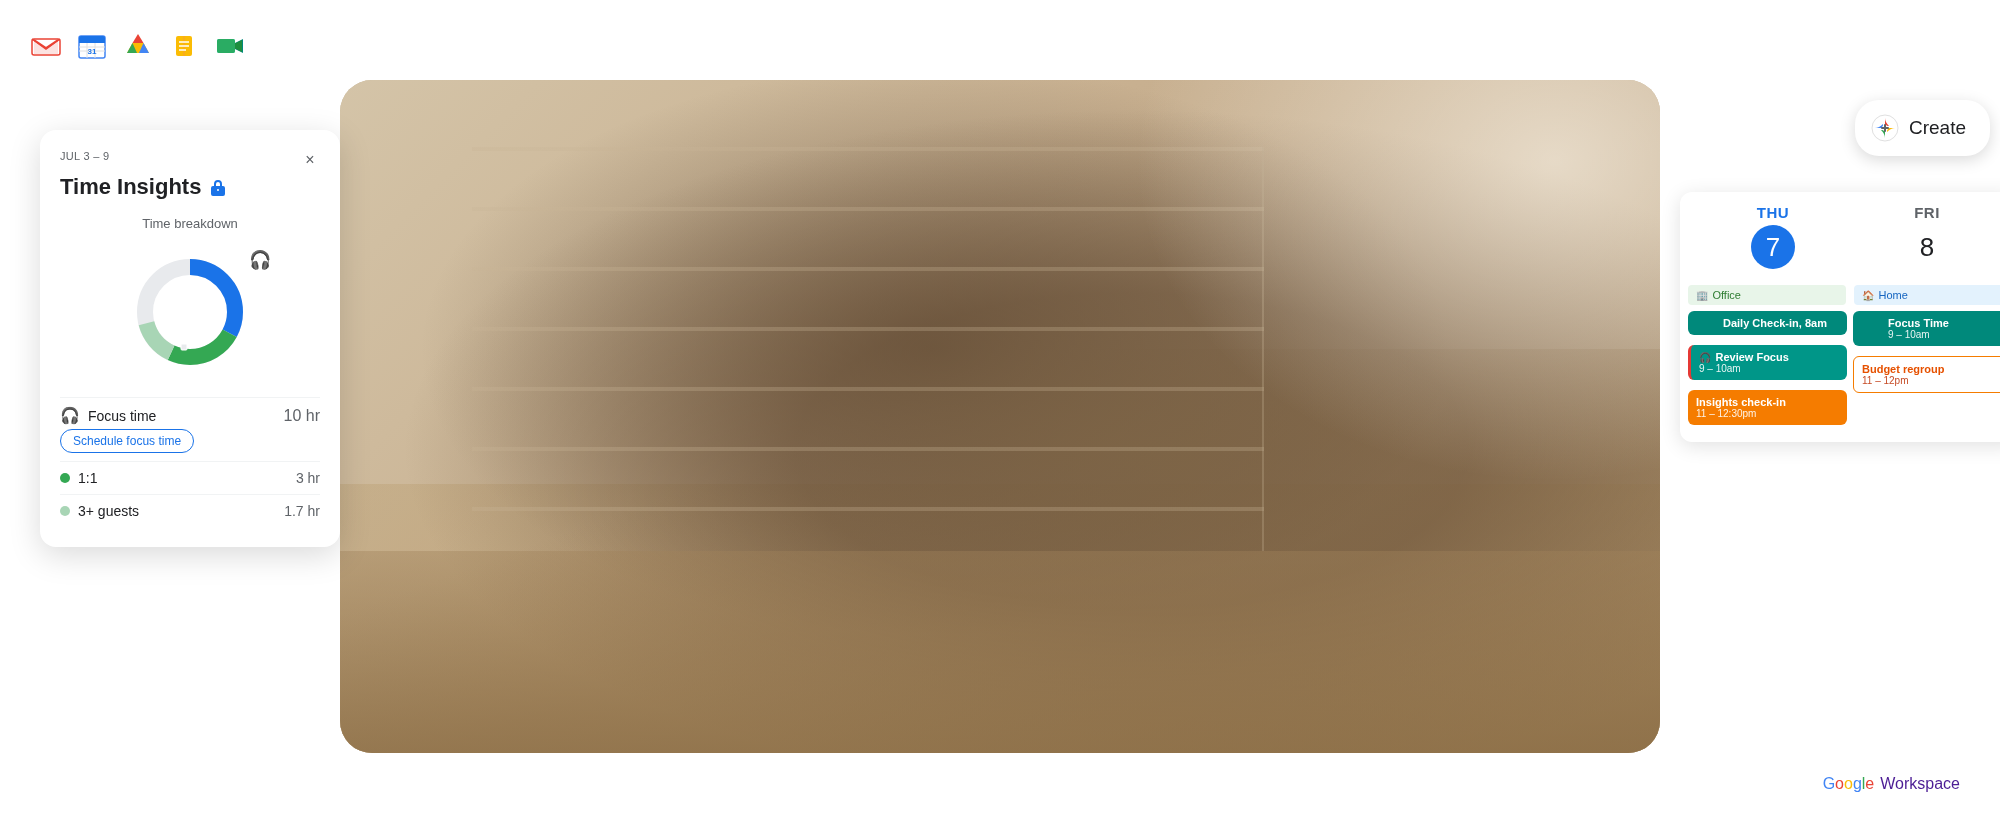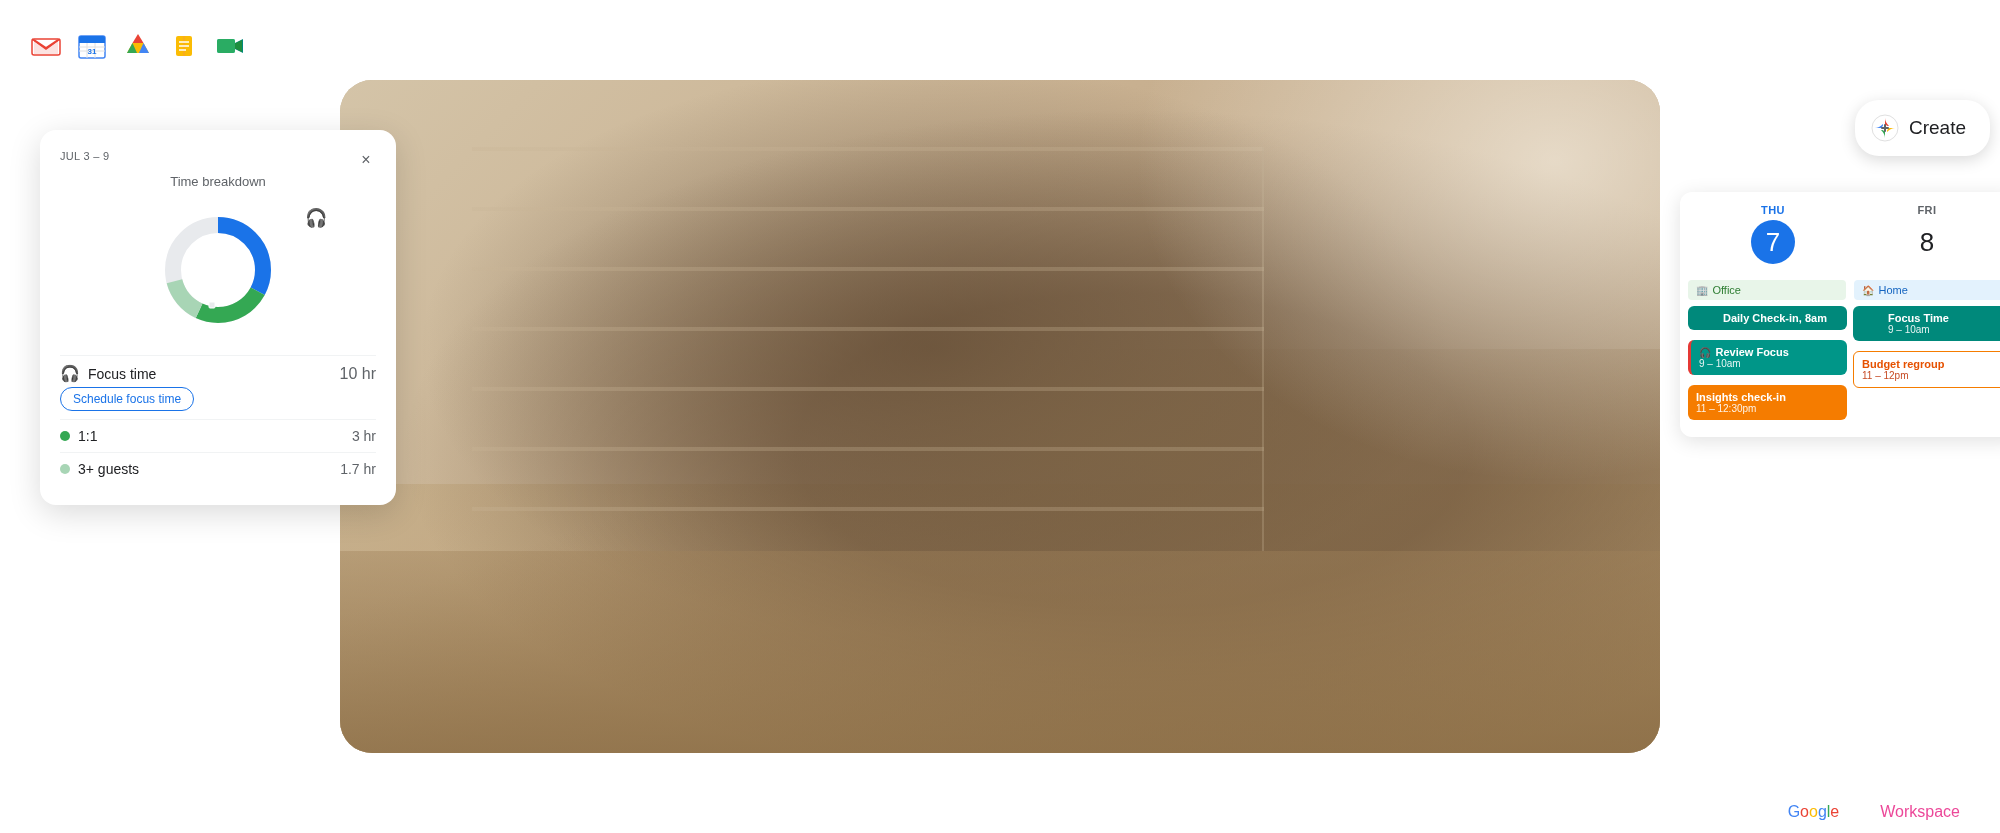--- a/index.html
+++ b/index.html
@@ -49,21 +49,21 @@
       border-radius: 32px;
       overflow: hidden;
       background: linear-gradient(135deg, #c8b89a 0%, #a89070 30%, #d4c4a8 60%, #e8dcc8 100%);
     }
 
     
     .time-insights-card {
       position: absolute;
       left: -140px;
       top: 50px;
-      width: 356px;
+      width: 300px;
       background: #ffffff;
       border-radius: 16px;
       box-shadow: 0 8px 32px rgba(0,0,0,0.15);
       padding: 20px;
       z-index: 20;
     }
 
     .card-header-row {
       display: flex;
       justify-content: space-between;
@@ -220,21 +220,21 @@
     }
 
     .cal-day-col {
       display: flex;
       flex-direction: column;
       align-items: center;
       gap: 4px;
     }
 
     .cal-day-name {
-      font-size: 11px;
+      font-size: 15px;
       font-weight: 600;
       letter-spacing: 0.5px;
       color: #1a73e8;
     }
 
     .cal-day-name.fri {
       color: #5f6368;
     }
 
     .cal-day-num {
@@ -327,33 +327,32 @@
 
     
     .event-card.review {
       border-left: 3px solid #e53935;
       background: #00897b;
     }
 
     
     .google-workspace-brand {
       position: absolute;
-      bottom: 12px;
+      bottom: 40px;
       right: 40px;
       display: flex;
       align-items: center;
       gap: 6px;
       font-size: 16px;
       color: #5f6368;
     }
 
     .workspace-text {
       font-weight: 500;
-      color: #ec4899;
-      margin-left: 35px;
+      color: #4c1d95;
     }
 
     
     .g-blue { color: #4285f4; }
     .g-red { color: #ea4335; }
     .g-yellow { color: #fbbc05; }
     .g-green { color: #34a853; }
 
     
     .shelf-bg {
@@ -471,20 +470,26 @@
 
     <div style="position:absolute;bottom:0;left:0;right:0;height:30%;
       background: linear-gradient(to top, rgba(140,110,70,0.8) 0%, rgba(160,130,90,0.4) 100%);
     "></div>
   </div>
 
   <div class="time-insights-card">
     <div class="card-header-row">
       <span class="date-label">JUL 3 – 9</span>
       <span class="close-btn">×</span>
+    </div>
+    <div class="card-title-row">
+      <span class="card-title">Time Insights</span>
+      <svg width="18" height="18" viewBox="0 0 18 18">
+        <path d="M14 8h-1V6A4 4 0 0 0 5 6v2H4a2 2 0 0 0-2 2v6a2 2 0 0 0 2 2h10a2 2 0 0 0 2-2v-6a2 2 0 0 0-2-2zM7 6a2 2 0 1 1 4 0v2H7V6zm2 7a1 1 0 1 1 0-2 1 1 0 0 1 0 2z" fill="#1a73e8"></path>
+      </svg>
     </div>
     <div class="time-breakdown-label">Time breakdown</div>
 
     <div class="donut-container">
       <svg class="donut-svg" viewBox="0 0 130 130">
 
         <circle cx="65" cy="65" r="45" fill="none" stroke="#e8eaed" stroke-width="16"></circle>
 
         <circle cx="65" cy="65" r="45" fill="none" stroke="#1a73e8" stroke-width="16" stroke-dasharray="163.4 282.6" stroke-dashoffset="70.7" transform="rotate(-90 65 65)"></circle>
 

